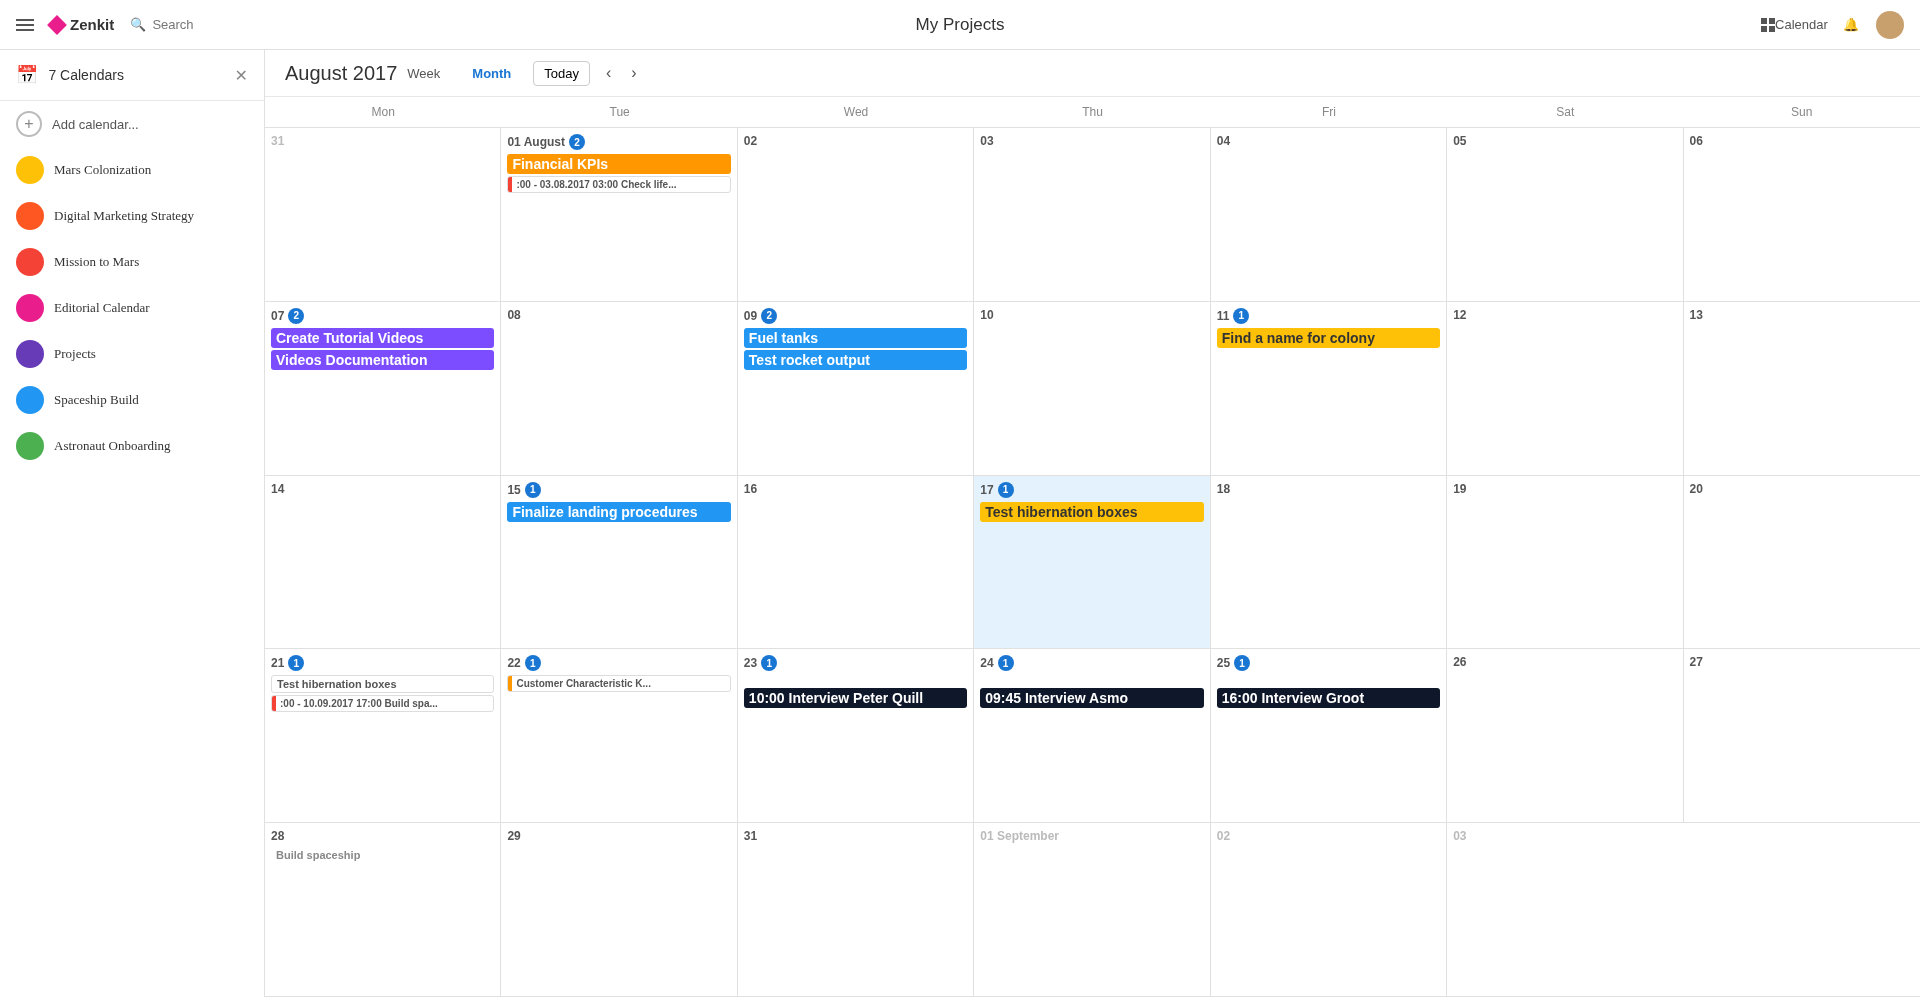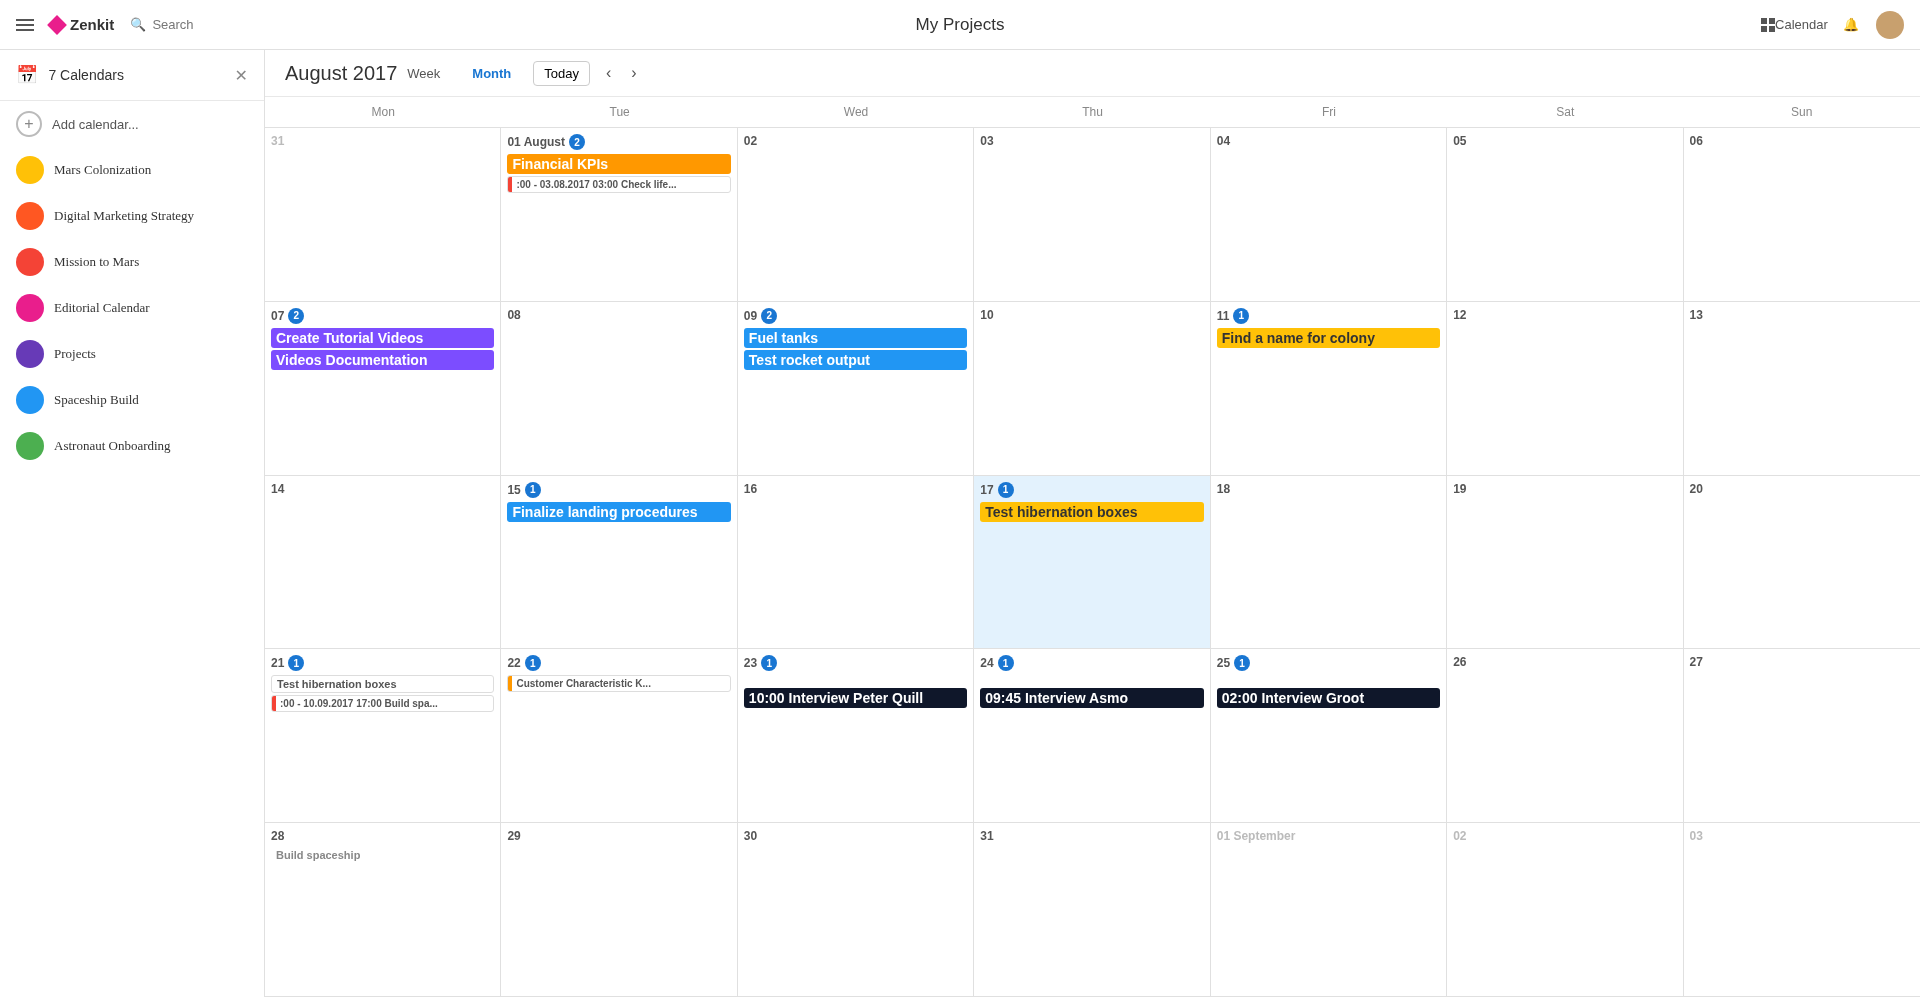--- a/index.html
+++ b/index.html
@@ -341,21 +341,21 @@
                 <span>24</span>
                 <span class="event-badge">1</span>
               </div>
               <div class="event-block green">09:45 Interview Asmo</div>
             </div>
             <div class="day-cell">
               <div class="day-num">
                 <span>25</span>
                 <span class="event-badge">1</span>
               </div>
-              <div class="event-block green">02:00 Interview Groot</div>
+              <div class="event-block green">16:00 Interview Groot</div>
             </div>
             <div class="day-cell">
               <div class="day-num">
                 <span>26</span>
               </div>
             </div>
             <div class="day-cell">
               <div class="day-num">
                 <span>27</span>
               </div>
@@ -368,25 +368,20 @@
               </div>
               <div style="font-size: 11px; padding: 2px 5px; border-radius: 3px; margin-bottom: 2px; color: rgb(136, 136, 136); cursor: pointer; white-space: nowrap; overflow: hidden; text-overflow: ellipsis; background: transparent;">Build spaceship</div>
             </div>
             <div class="day-cell">
               <div class="day-num">
                 <span>29</span>
               </div>
             </div>
             <div class="day-cell">
               <div class="day-num">
-                <span>30</span>
-              </div>
-            </div>
-            <div class="day-cell">
-              <div class="day-num">
                 <span>31</span>
               </div>
             </div>
             <div class="day-cell">
               <div class="day-num other-month">
                 <span>01 September</span>
               </div>
             </div>
             <div class="day-cell">
               <div class="day-num other-month">

